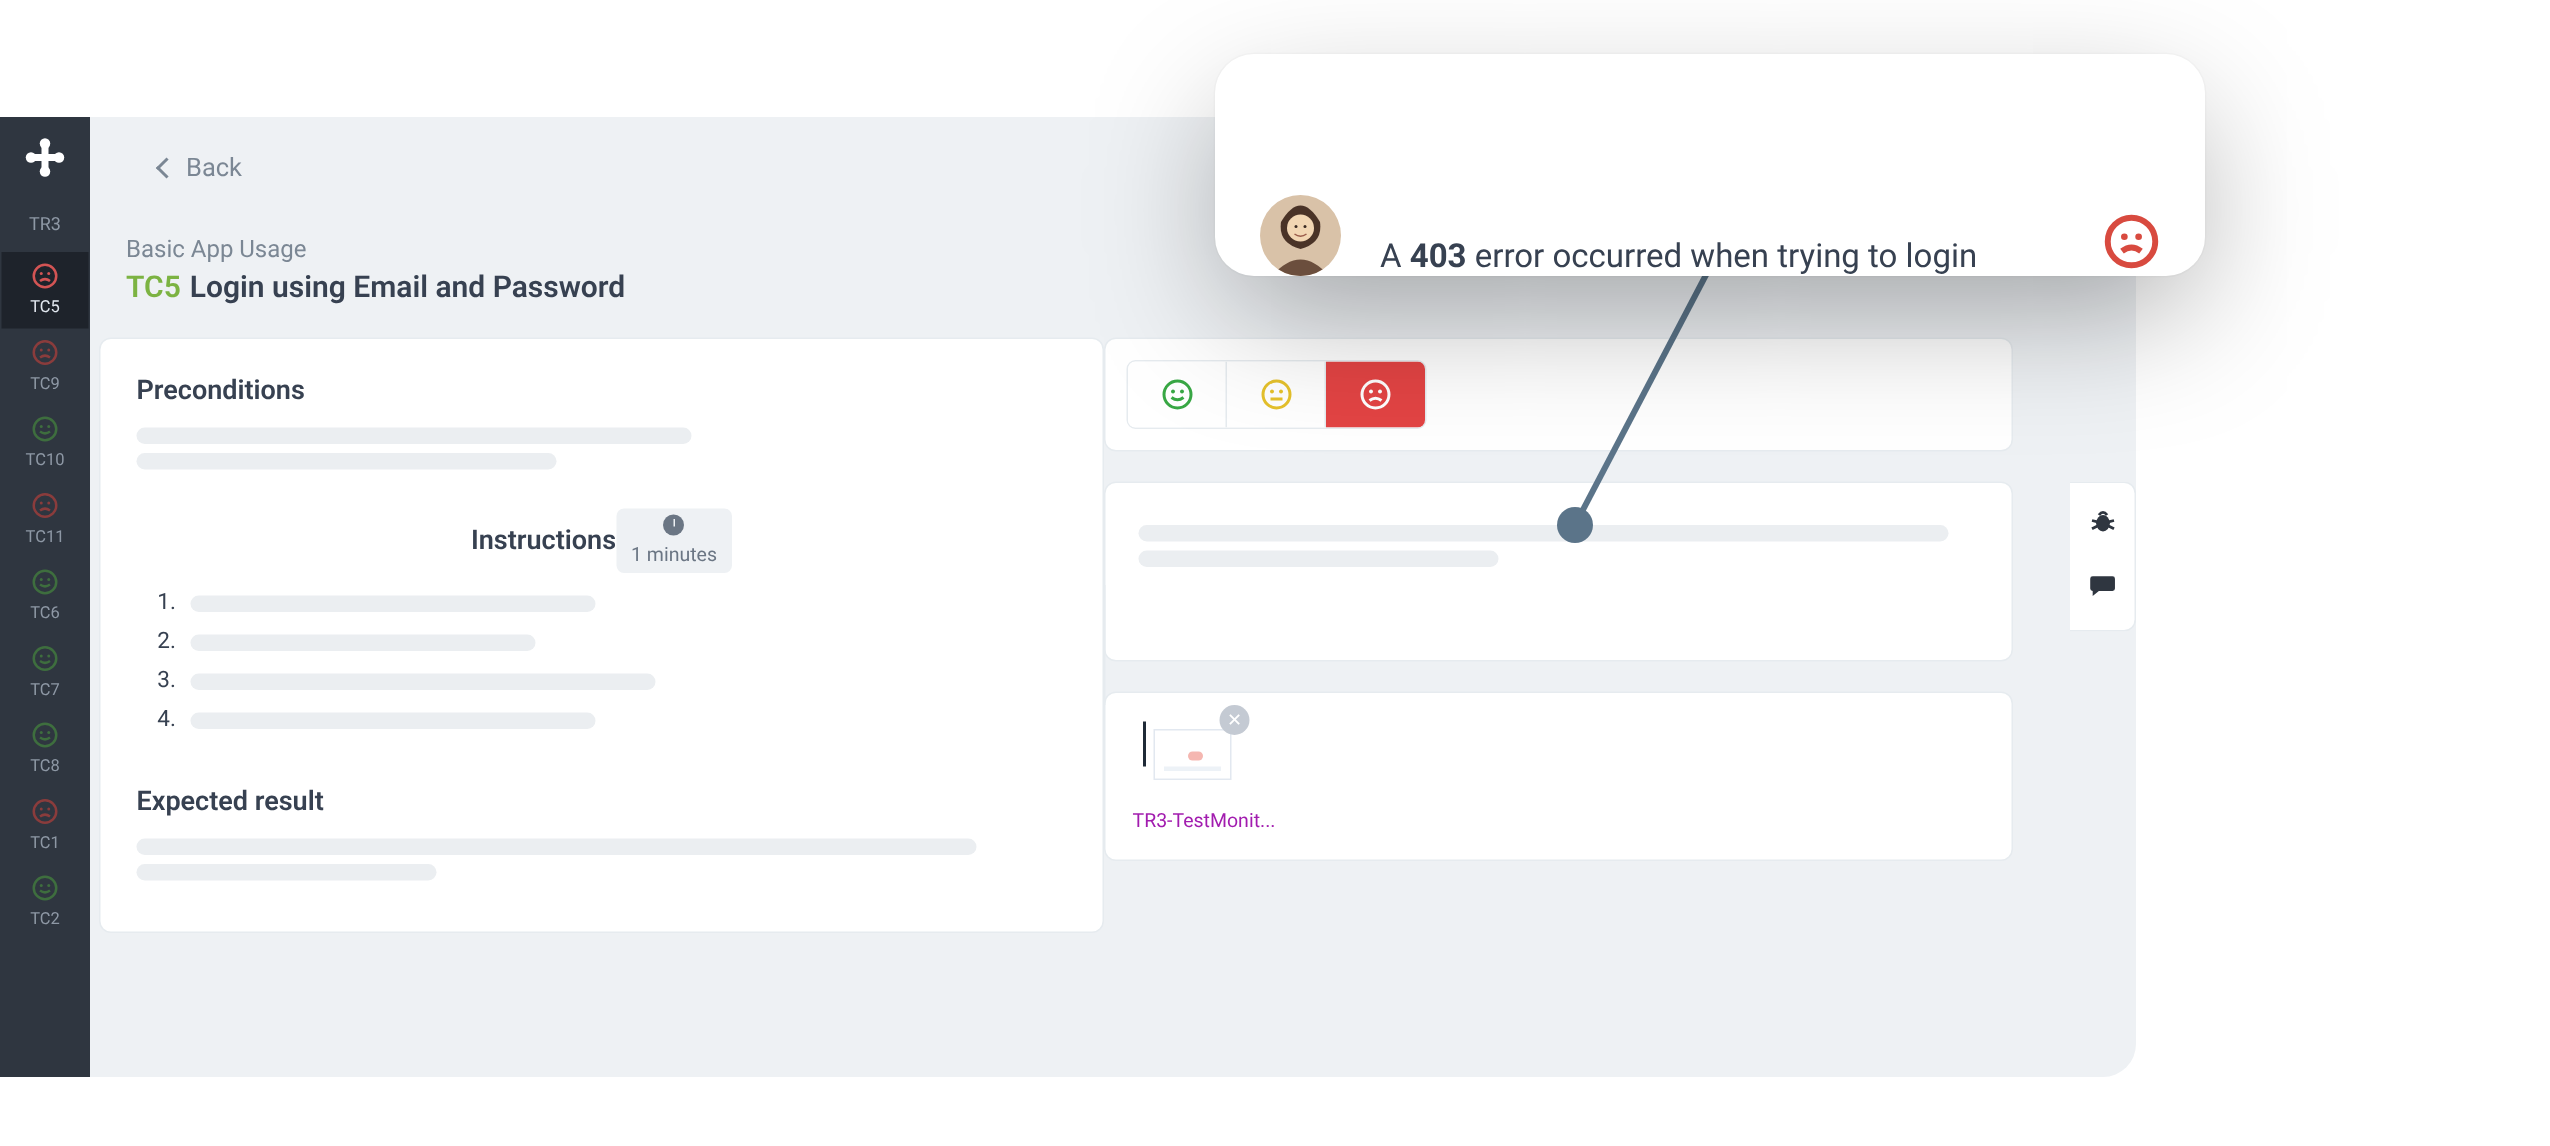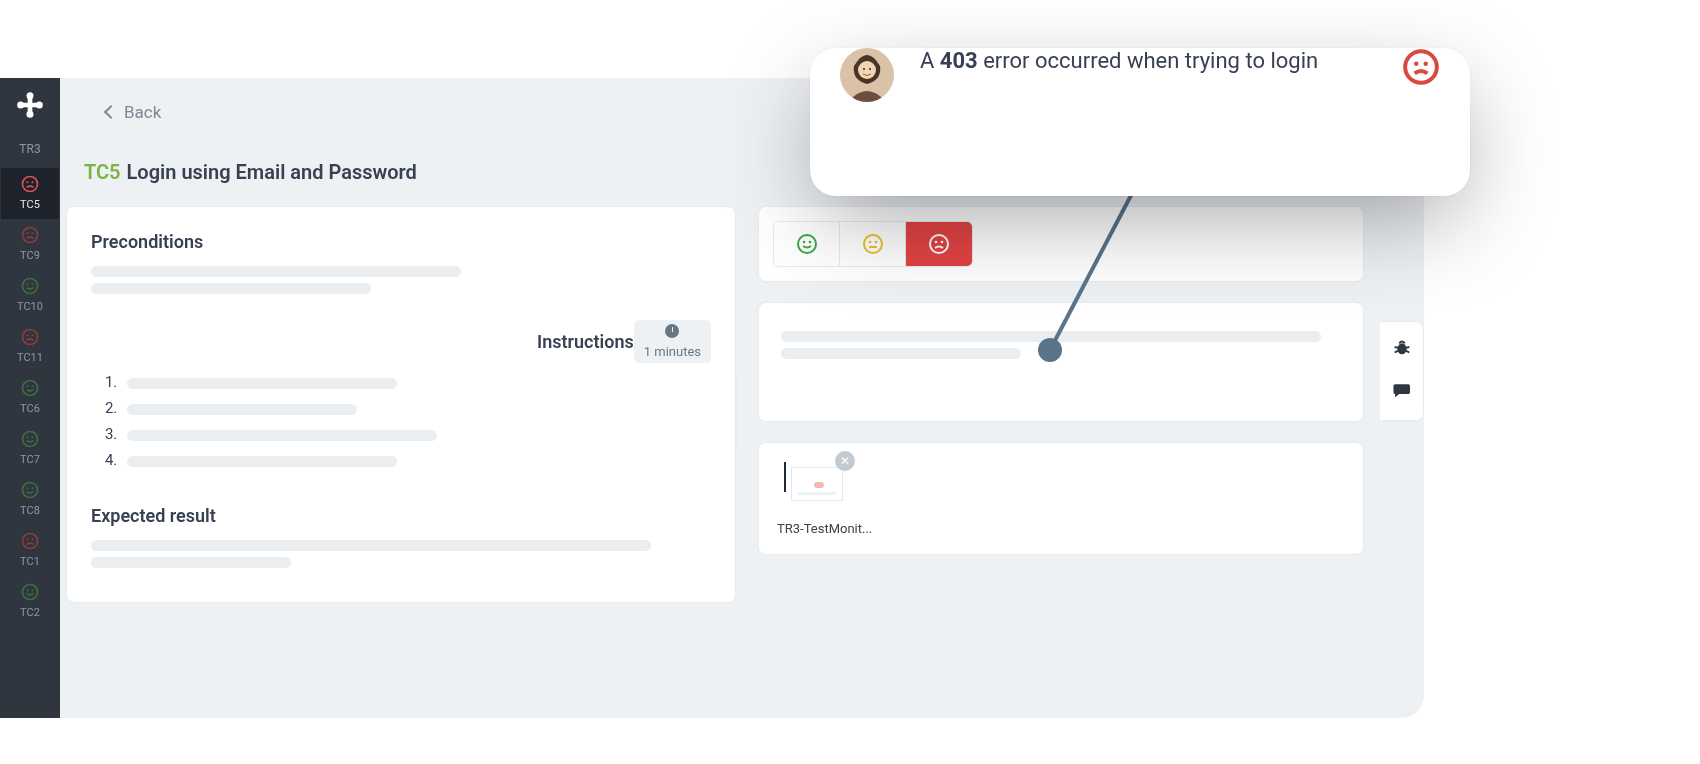--- a/index.html
+++ b/index.html
@@ -68,34 +68,34 @@
     margin-left: 28px;
   }
   .chev { width:10px; height:10px; border-left:2px solid #7b8794; border-bottom:2px solid #7b8794; transform: rotate(45deg); }
   .back-text { color:#7b8794; font-size:17px; }
 
   .header-block { padding: 26px 26px 0 26px; }
   .crumb { color:#7b8794; font-size:16px; }
   .title-row { font-size:20px; font-weight:600; color:#374151; margin-top:4px; }
   .title-code { color:#7cb342; margin-right:6px; }
 
-  .content-row { display:flex; gap:22px; padding: 22px 8px 0 8px; }
+  .content-row { display:flex; gap:0; padding: 22px 8px 0 8px; }
   .card {
     background:#fff; border:1px solid #e6ebef; border-radius:8px;
   }
   .left-card { flex: 0 0 670px; padding: 24px 24px 28px 24px; }
   .right-col { flex: 0 0 606px; display:flex; flex-direction:column; gap:20px; }
 
   .sec-title { font-size:18px; color:#374151; font-weight:600; margin-bottom:14px; }
   .ph { height:11px; background:#ebeef1; border-radius:6px; margin:6px 0; }
   .ph.s1{width:370px}.ph.s2{width:280px}
   .ph.l1{width:270px}.ph.l2{width:230px}.ph.l3{width:310px}.ph.l4{width:270px}
   .ph.e1{width:560px}.ph.e2{width:200px}
 
-  .instr-head{display:flex;align-items:center;justify-content:flex-end;margin-top:26px;}
+  .instr-head{display:flex;align-items:center;justify-content:center;margin-top:26px;}
   .time-pill{background:#eef1f4;border-radius:5px;padding:4px 10px;display:flex;align-items:center;gap:6px;color:#6b7684;font-size:13px;flex-direction:column;}
   .clock-icon{width:14px;height:14px;border-radius:50%;background:#6b7684;position:relative;}
   .clock-icon::after{content:"";position:absolute;left:50%;top:20%;width:1px;height:5px;background:#eef1f4;}
 
   ol.instr{list-style:decimal;margin:10px 0 0 30px;color:#374151;font-size:15px;}
   ol.instr li{margin:8px 0; position:relative;}
   ol.instr li .ph{display:inline-block;vertical-align:middle;margin:0 0 0 6px;}
   .divider-v{position:absolute;right:-26px;top:-2px;width:1px;height:80px;background:#e6ebef;}
 
   .status-card{padding:14px;}
@@ -109,41 +109,41 @@
   .note-card .ph.n1{width:540px}
   .note-card .ph.n2{width:240px}
 
   .attach-card{padding:18px;}
   .attach-tile{position:relative;display:inline-block;}
   .thumb{width:52px;height:34px;background:#fff;border:1px solid #e2e8f0;margin:6px 0 10px 14px;position:relative;}
   .thumb::before{content:"";position:absolute;left:-8px;top:-6px;width:2px;height:30px;background:#1f2a37;}
   .thumb-dot{position:absolute;left:22px;top:14px;width:10px;height:6px;background:#f5b7b1;border-radius:3px;}
   .thumb-line{position:absolute;left:6px;top:24px;width:38px;height:3px;background:#edf2f7;}
   .attach-x{position:absolute;right:-12px;top:-10px;width:20px;height:20px;border-radius:50%;background:#c4cad3;color:#fff;display:flex;align-items:center;justify-content:center;font-size:12px;cursor:pointer;}
-  .attach-label{font-size:13px;color:#404040;margin-top:6px;}
+  .attach-label{font-size:13px;color:#a21caf;margin-top:6px;}
 
   .rail{
     position:absolute; right:0; top:243px; width:44px;
     background:#fff; border:1px solid #e6ebef; border-left:none;
     border-top-right-radius:8px; border-bottom-right-radius:8px;
     display:flex; flex-direction:column; align-items:center; gap:18px;
     padding:14px 0;
   }
   .rail svg{width:22px;height:22px;}
 
   
   .toast-band{
     position:absolute; left:760px; top:0; width:780px; height:230px; z-index:5;
   }
   .toast{
-    position:absolute; left:50px; top:48px;
+    position:absolute; left:50px; top:36px;
     width:660px; height:148px;
     background:#fff; border-radius:26px;
     box-shadow: 0 30px 90px -10px rgba(0,0,0,.35), 0 0 0 1px rgba(0,0,0,.02);
-    display:flex; align-items:flex-start; padding:0 30px; gap:26px;
+    display:flex; align-items:flex-end; padding:0 30px; gap:26px;
   }
   .avatar{width:54px;height:54px;border-radius:50%;overflow:hidden;flex:0 0 54px;}
   .toast-text{flex:1;font-size:22px;color:#374151;}
   .toast-text b{font-weight:700;}
   .toast-status svg{width:38px;height:38px;}
 
   .lead-line{position:absolute;z-index:4;left:1030px;top:140px;width:160px;height:230px;}
   .lead-line line{stroke:#5b7489;stroke-width:4;}
   .lead-dot{fill:#5b7489;}
 </style>
@@ -248,20 +248,21 @@
   </div>
 </div>
 
 <div class="main-area">
   <div class="back-row">
     <span class="chev"></span>
     <span class="back-text">Back</span>
   </div>
 
   <div class="header-block">
+    <div class="crumb">Basic App Usage</div>
     <div class="title-row">
       <span class="title-code">TC5</span><span>Login using Email and Password</span>
     </div>
   </div>
 
   <div class="content-row">
 
     <div class="card left-card">
       <div class="sec-title">Preconditions</div>
       <div class="ph s1"></div>

